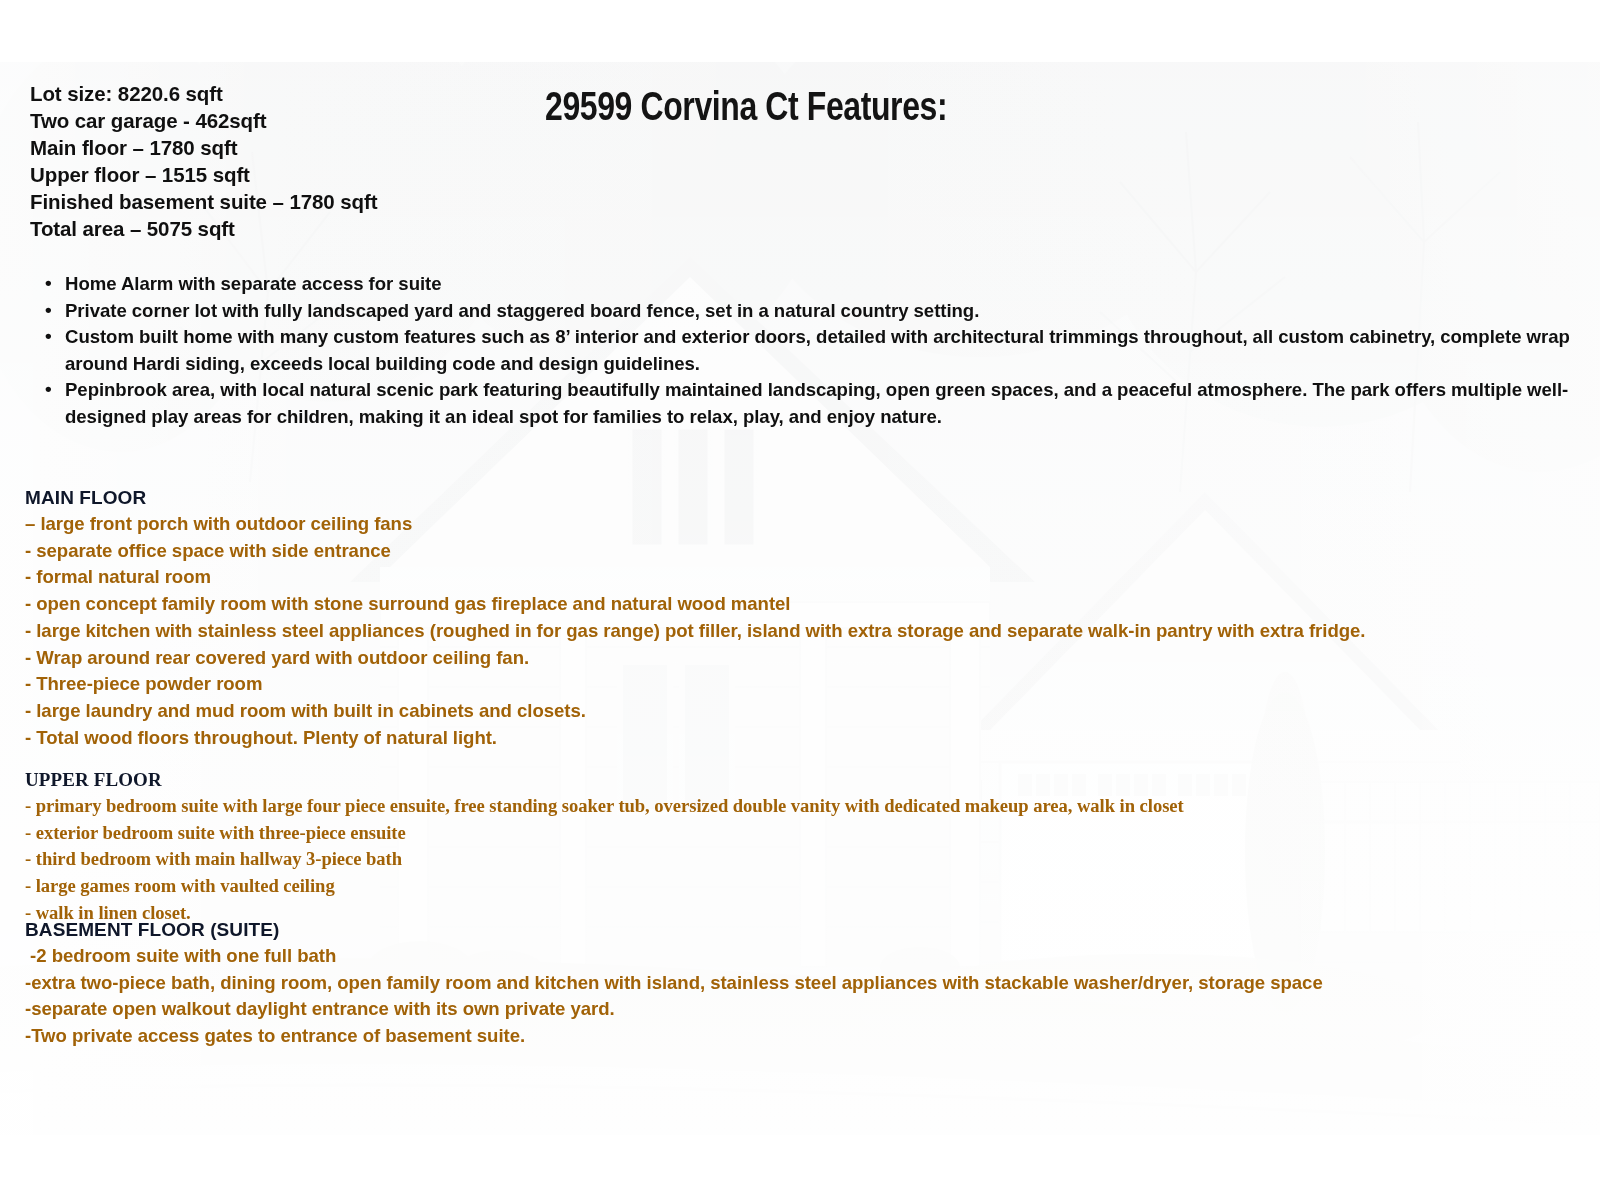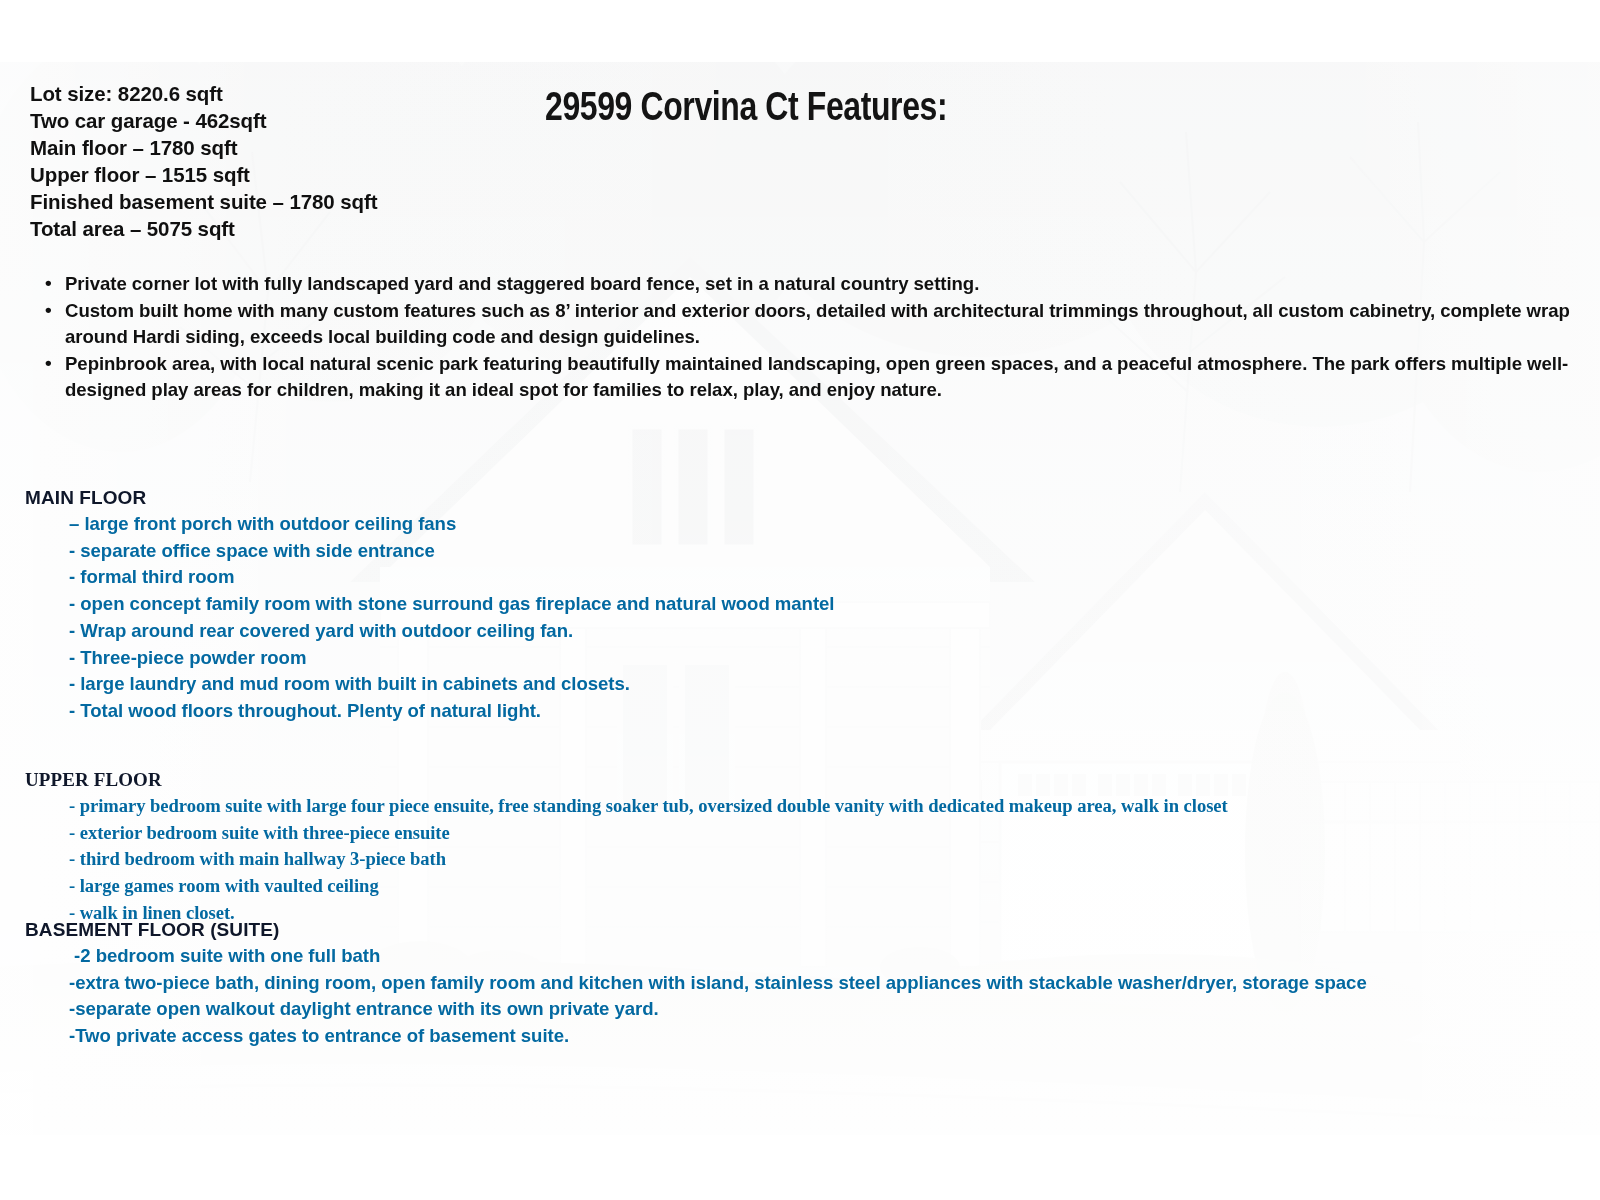--- a/index.html
+++ b/index.html
@@ -139,23 +139,22 @@
     font-weight: bold;
     line-height: 27px;
     letter-spacing: 0.1px;
     color: #0f172a;
   }
   .floor-line {
     font-size: 18.6px;
     font-weight: bold;
     line-height: 26.7px;
     letter-spacing: -0.05px;
-    color: #0369a1;
+    color: #a16207;
     white-space: pre;
-    margin-left: 44px;
   }
 </style>
 </head>
 <body>
 
 <div id="page">
 
   <div id="photo-layer">
     <svg width="1600" height="1073" viewBox="0 0 1600 1073" xmlns="http://www.w3.org/2000/svg">
       <defs>
@@ -318,31 +317,33 @@
       <div class="line">Two car garage - 462sqft</div>
       <div class="line">Main floor – 1780 sqft</div>
       <div class="line">Upper floor – 1515 sqft</div>
       <div class="line">Finished basement suite – 1780 sqft</div>
       <div class="line">Total area – 5075 sqft</div>
     </div>
 
     <div class="doc-title">29599 Corvina Ct Features:</div>
 
     <ul class="bullets">
+      <li>Home Alarm with separate access for suite</li>
       <li>Private corner lot with fully landscaped yard and staggered board fence, set in a natural country setting.</li>
       <li>Custom built home with many custom features such as 8’ interior and exterior doors, detailed with architectural trimmings throughout, all custom cabinetry, complete wrap around Hardi siding, exceeds local building code and design guidelines.</li>
       <li>Pepinbrook area, with local natural scenic park featuring beautifully maintained landscaping, open green spaces, and a peaceful atmosphere. The park offers multiple well-designed play areas for children, making it an ideal spot for families to relax, play, and enjoy nature.</li>
     </ul>
 
     <div class="floor-block" id="block-main">
       <div class="floor-head">MAIN FLOOR</div>
       <div class="floor-line">– large front porch with outdoor ceiling fans</div>
       <div class="floor-line">- separate office space with side entrance</div>
-      <div class="floor-line">- formal third room</div>
+      <div class="floor-line">- formal natural room</div>
       <div class="floor-line">- open concept family room with stone surround gas fireplace and natural wood mantel</div>
+      <div class="floor-line">- large kitchen with stainless steel appliances (roughed in for gas range) pot filler, island with extra storage and separate walk-in pantry with extra fridge.</div>
       <div class="floor-line">- Wrap around rear covered yard with outdoor ceiling fan.</div>
       <div class="floor-line">- Three-piece powder room</div>
       <div class="floor-line">- large laundry and mud room with built in cabinets and closets.</div>
       <div class="floor-line">- Total wood floors throughout. Plenty of natural light.</div>
     </div>
 
     <div class="floor-block" id="block-upper">
       <div class="floor-head">UPPER FLOOR</div>
       <div class="floor-line">- primary bedroom suite with large four piece ensuite, free standing soaker tub, oversized double vanity with dedicated makeup area, walk in closet</div>
       <div class="floor-line">- exterior bedroom suite with three-piece ensuite</div>

